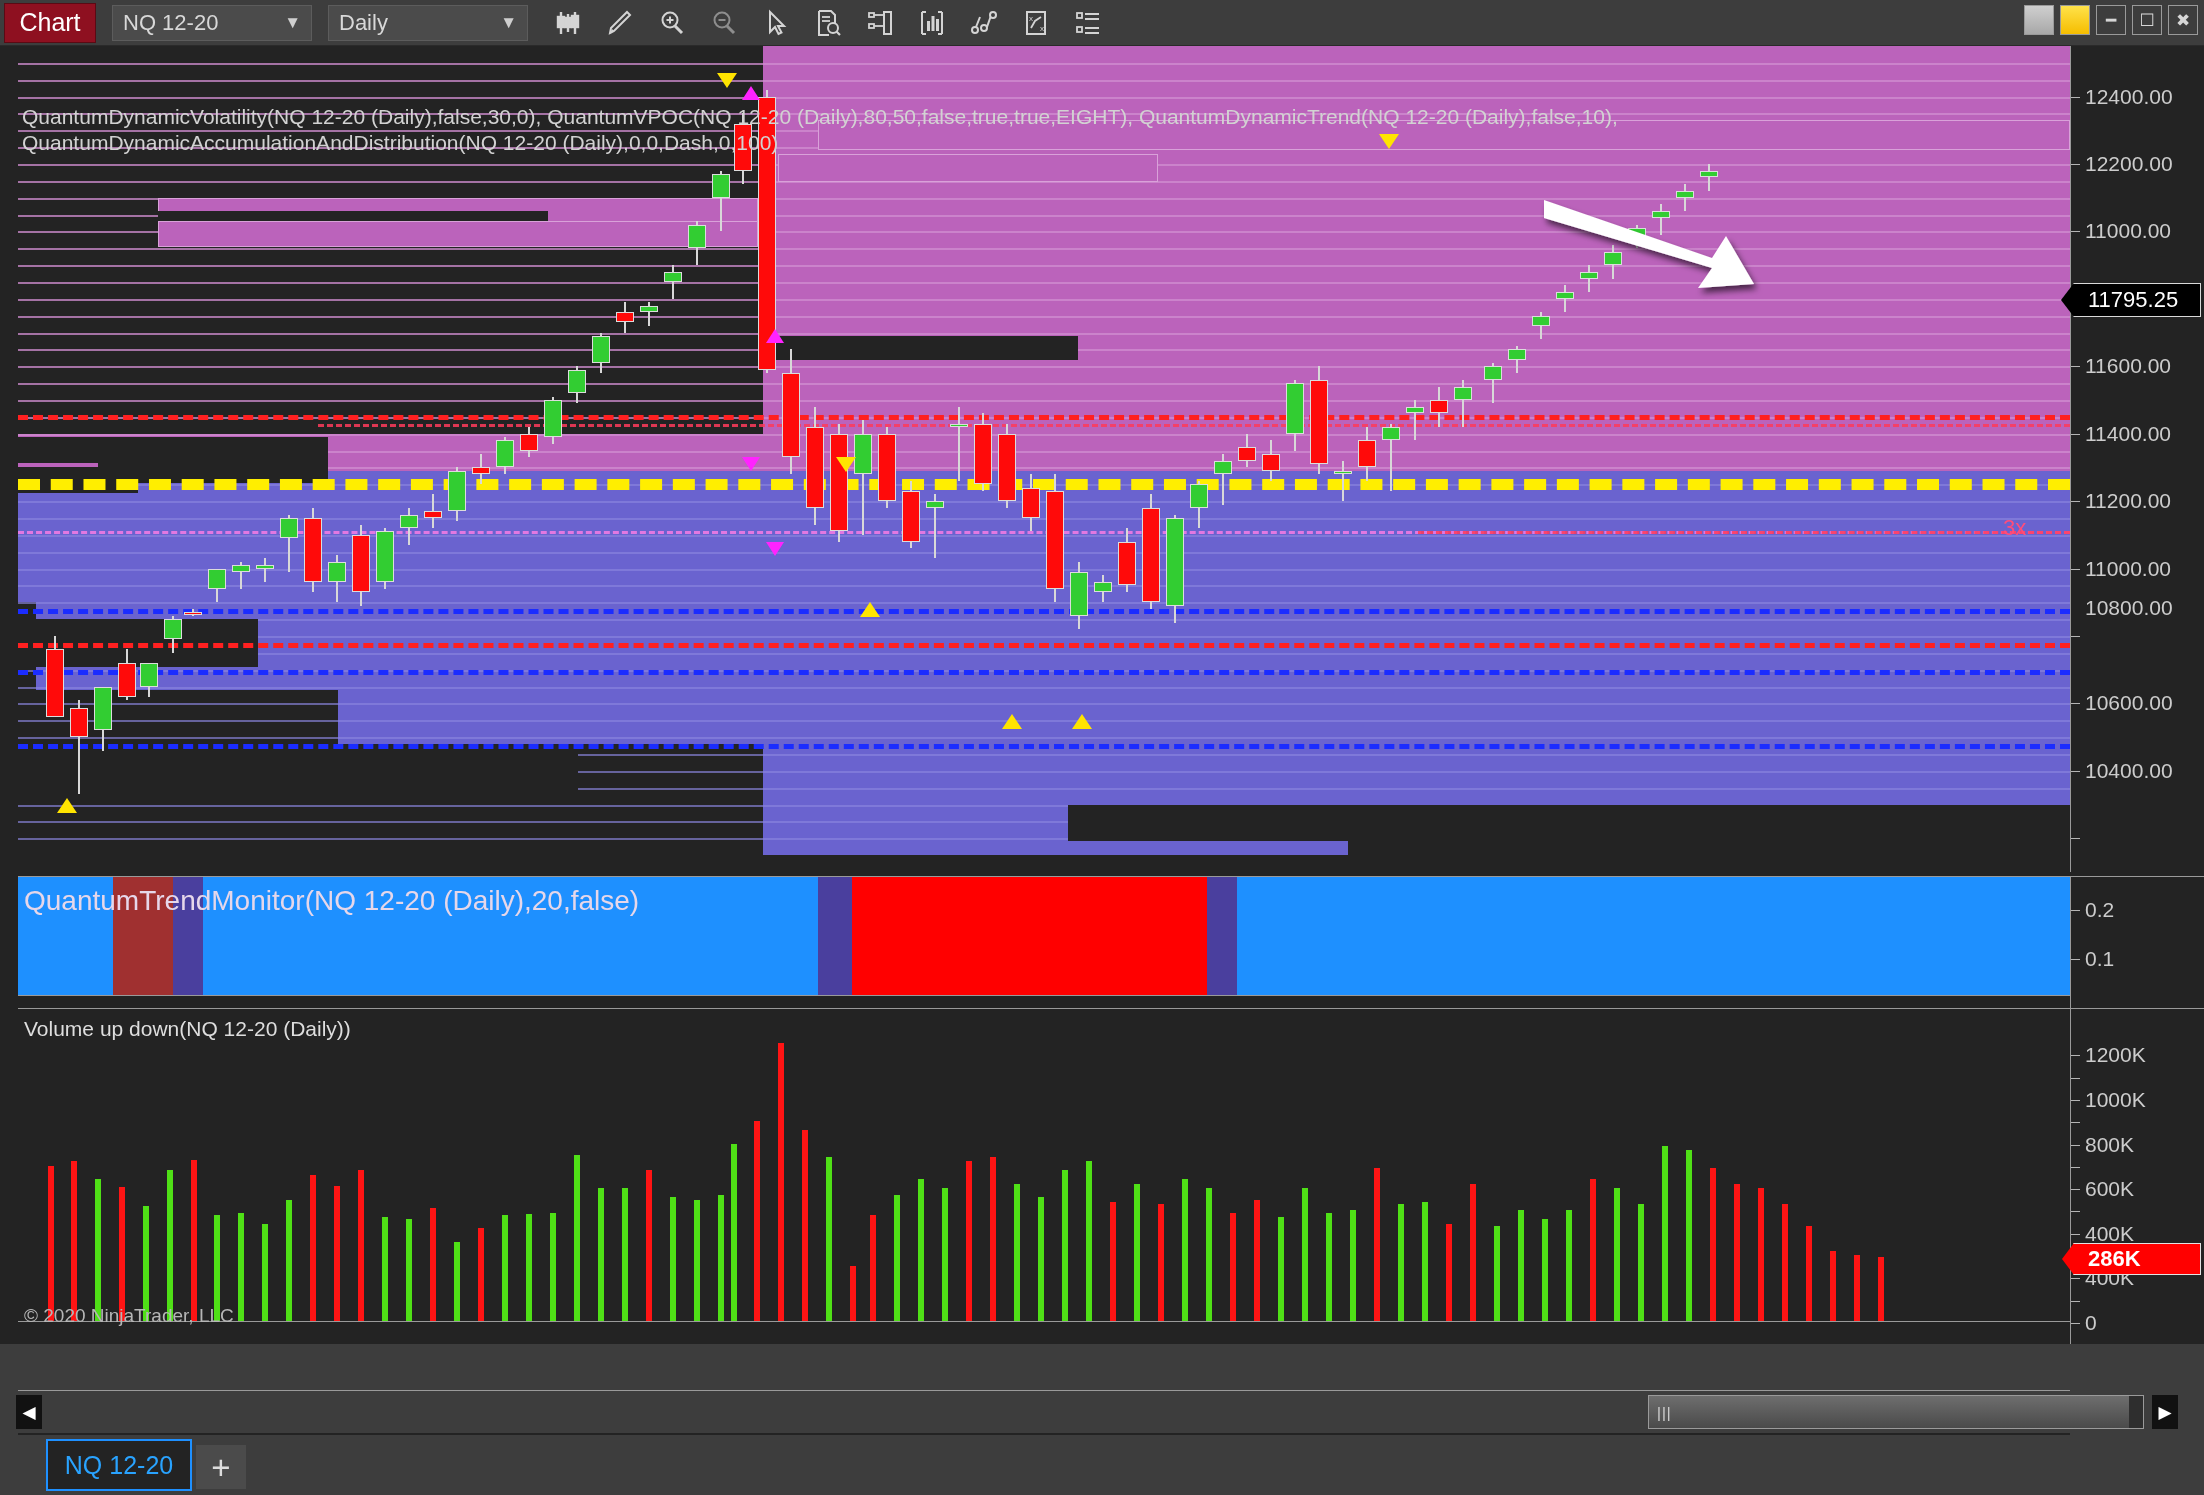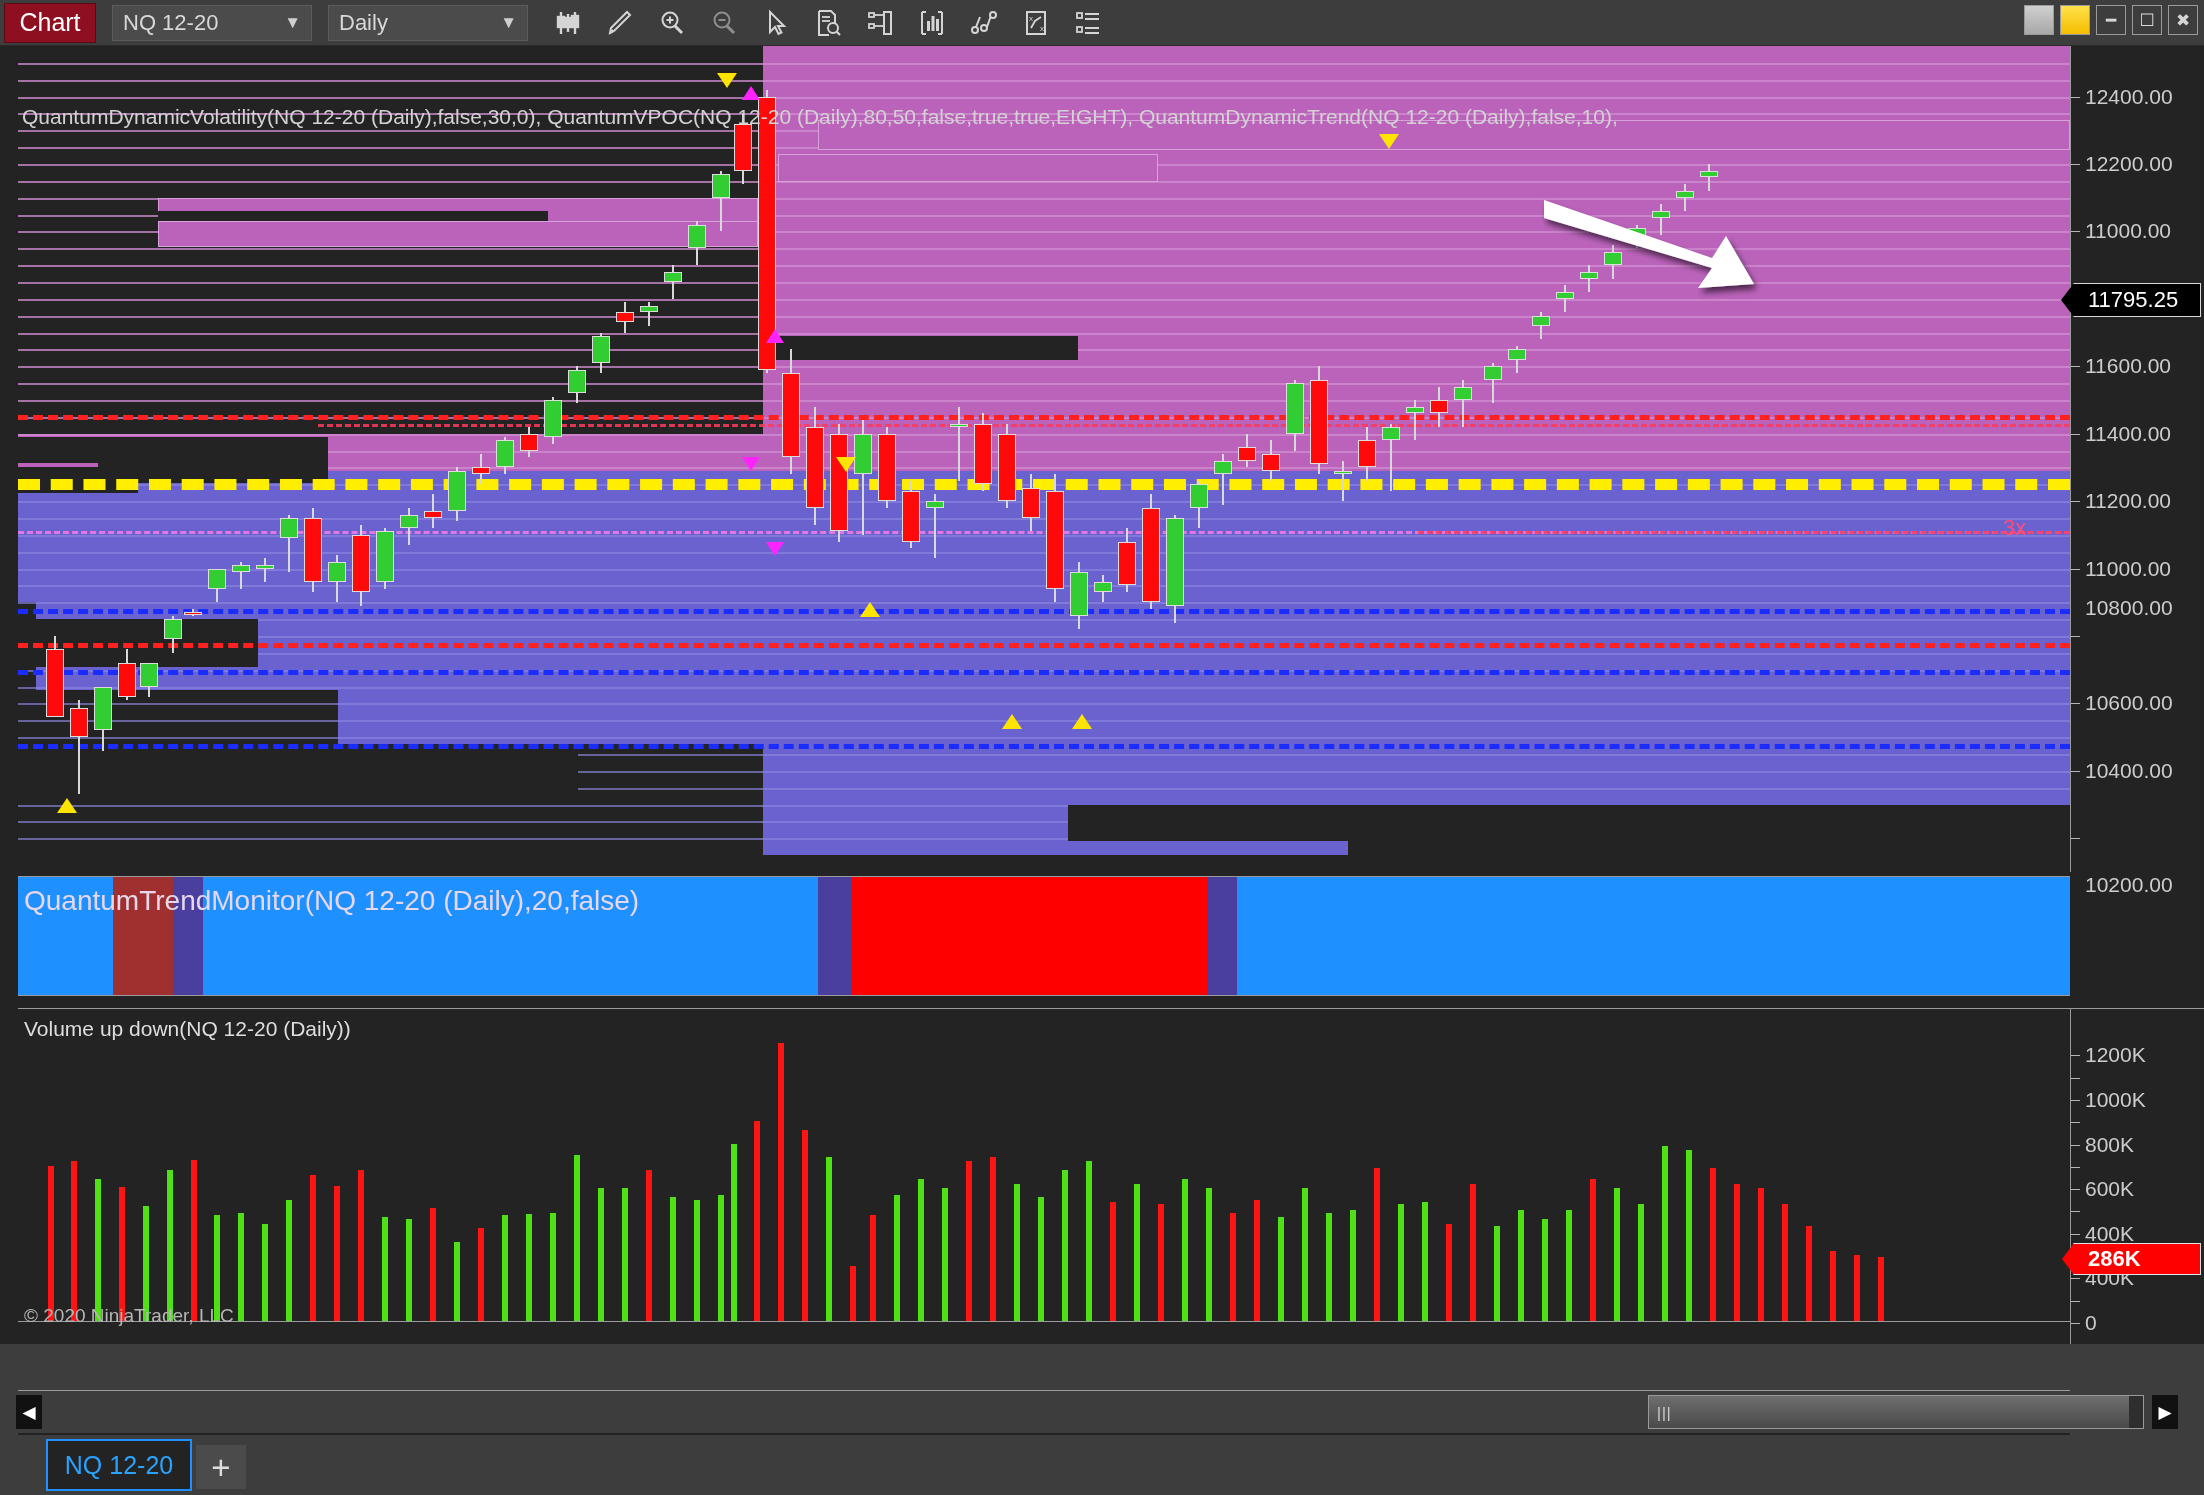--- a/index.html
+++ b/index.html
@@ -735,21 +735,21 @@
         <div class="tri tri-dn-m" style="left: 724px; top: 411.314px;"></div>
         <div class="tri tri-dn-y" style="left: 818px; top: 411.314px;"></div>
         <div class="tri tri-up-y" style="left: 842px; top: 556.286px;"></div>
         <div class="tri tri-up-y" style="left: 984px; top: 667.543px;"></div>
         <div class="tri tri-up-y" style="left: 1054px; top: 667.543px;"></div>
         <div class="tri tri-dn-m" style="left: 748px; top: 495.6px;"></div>
         <div class="tri tri-dn-y" style="left: 1361px; top: 87.6571px;"></div>
       </div>
   </div>
 
-  <div id="indicator-text"><span>QuantumDynamicVolatility(NQ 12-20 (Daily),false,30,0), QuantumVPOC(NQ 12-20 (Daily),80,50,false,true,true,EIGHT), QuantumDynamicTrend(NQ 12-20 (Daily),false,10),</span><br></div>
+  <div id="indicator-text"><span>QuantumDynamicVolatility(NQ 12-20 (Daily),false,30,0), QuantumVPOC(NQ 12-20 (Daily),80,50,false,true,true,EIGHT), QuantumDynamicTrend(NQ 12-20 (Daily),false,10),</span><br><span>QuantumDynamicAccumulationAndDistribution(NQ 12-20 (Daily),0,0,Dash,0,100)</span></div>
 
   <svg id="arrow-svg" width="260" height="110">
     <defs>
         <filter id="sh" x="-30%" y="-30%" width="180%" height="180%">
       <feDropShadow dx="3" dy="5" stdDeviation="3" flood-color="#000" flood-opacity="0.6"></feDropShadow>
     </filter>
       </defs>
     <path d="M4 4 L172 62 L186 40 L214 88 L158 92 L172 72 L4 22 Z" fill="#ffffff" filter="url(#sh)"></path>
   </svg>
 
@@ -785,20 +785,26 @@
         <div class="tseg" style="left: 95px; width: 60px; background: rgb(160, 48, 48);"></div>
         <div class="tseg" style="left: 155px; width: 30px; background: rgb(74, 63, 158);"></div>
         <div class="tseg" style="left: 185px; width: 615px; background: rgb(30, 144, 255);"></div>
         <div class="tseg" style="left: 800px; width: 34px; background: rgb(74, 63, 158);"></div>
         <div class="tseg" style="left: 834px; width: 355px; background: rgb(255, 0, 0);"></div>
         <div class="tseg" style="left: 1189px; width: 30px; background: rgb(74, 63, 158);"></div>
         <div class="tseg" style="left: 1219px; width: 833px; background: rgb(30, 144, 255);"></div>
       </div>
     <div id="trend-label">QuantumTrendMonitor(NQ 12-20 (Daily),20,false)</div>
   <div class="axline" style="top: 118px;"></div>
+    </div>
+  <div id="trend-axis">
+      <div class="ptick" style="top: 32.8px;"></div>
+      <div class="pl" style="top: 32.8px;">0.2</div>
+      <div class="ptick" style="top: 82.4px;"></div>
+      <div class="pl" style="top: 82.4px;">0.1</div>
     </div>
 
   <div id="vol-pane">
     <div id="vbars">
         <div class="vbar vdn" style="left: 30px; height: 156.154px;"></div>
         <div class="vbar vdn" style="left: 53px; height: 160.615px;"></div>
         <div class="vbar vup" style="left: 77px; height: 142.769px;"></div>
         <div class="vbar vdn" style="left: 101px; height: 134.962px;"></div>
         <div class="vbar vup" style="left: 125px; height: 116px;"></div>
         <div class="vbar vup" style="left: 149px; height: 151.692px;"></div>

